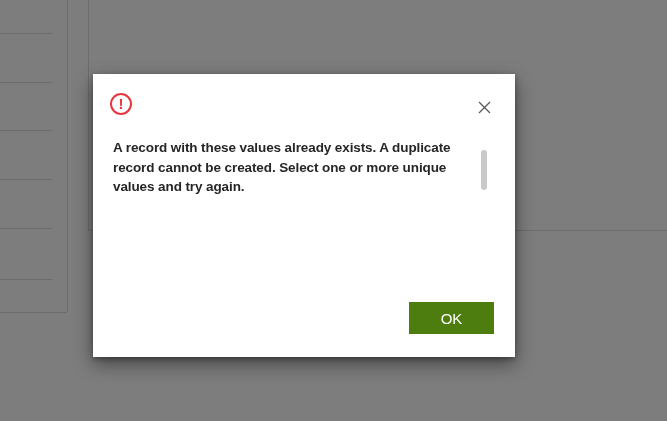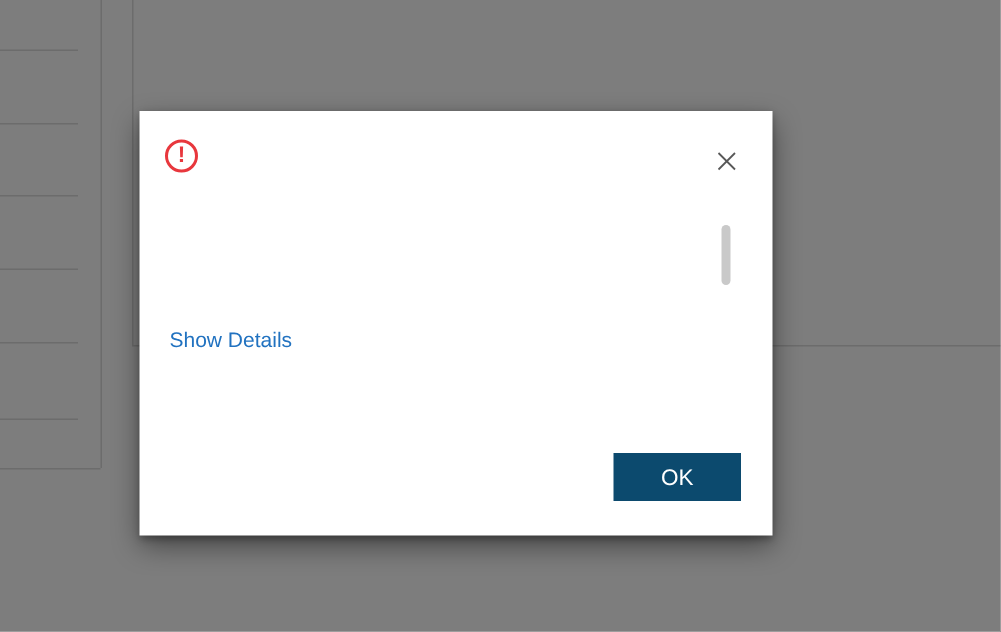--- a/index.html
+++ b/index.html
@@ -99,21 +99,21 @@
     font-size: 14px;
     color: #2172c0;
     text-decoration: none;
     cursor: pointer;
   }
 
   .ok-btn {
     position: absolute;
     left: 316px; top: 228px;
     width: 85px; height: 32px;
-    background: #0c4a6e;
+    background: #4d7c0f;
     border: none;
     color: #ffffff;
     font-size: 15px;
     font-family: "Liberation Sans", sans-serif;
     cursor: pointer;
   }
 </style>
 </head>
 <body>
 
@@ -138,21 +138,23 @@
 
     <button class="close-btn">
       <span style="display:flex;">
         <svg width="13" height="13" viewBox="0 0 13 13">
           <line x1="1" y1="1" x2="12" y2="12" stroke="#575757" stroke-width="1.2"></line>
           <line x1="12" y1="1" x2="1" y2="12" stroke="#575757" stroke-width="1.2"></line>
         </svg>
       </span>
     </button>
 
+    <div class="dialog-body">A record with these values already exists. A duplicate
+record cannot be created. Select one or more unique
+values and try again.</div>
 
     <div class="scroll-thumb"></div>
 
-    <a class="show-details">Show Details</a>
 
     <button class="ok-btn">OK</button>
 
   </div>
 </div>
 
 </body></html>

